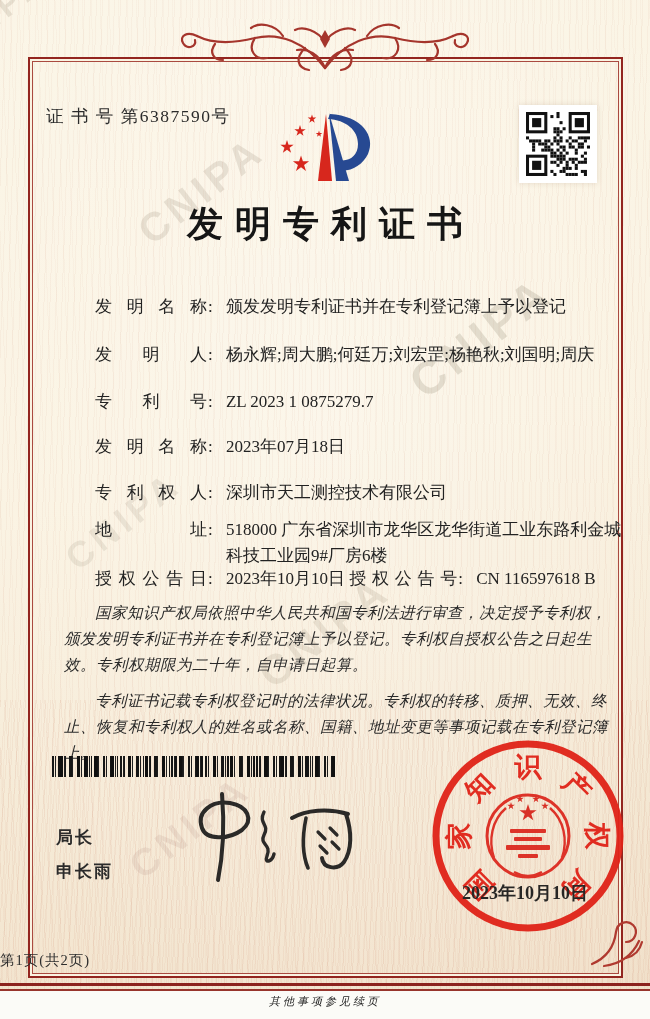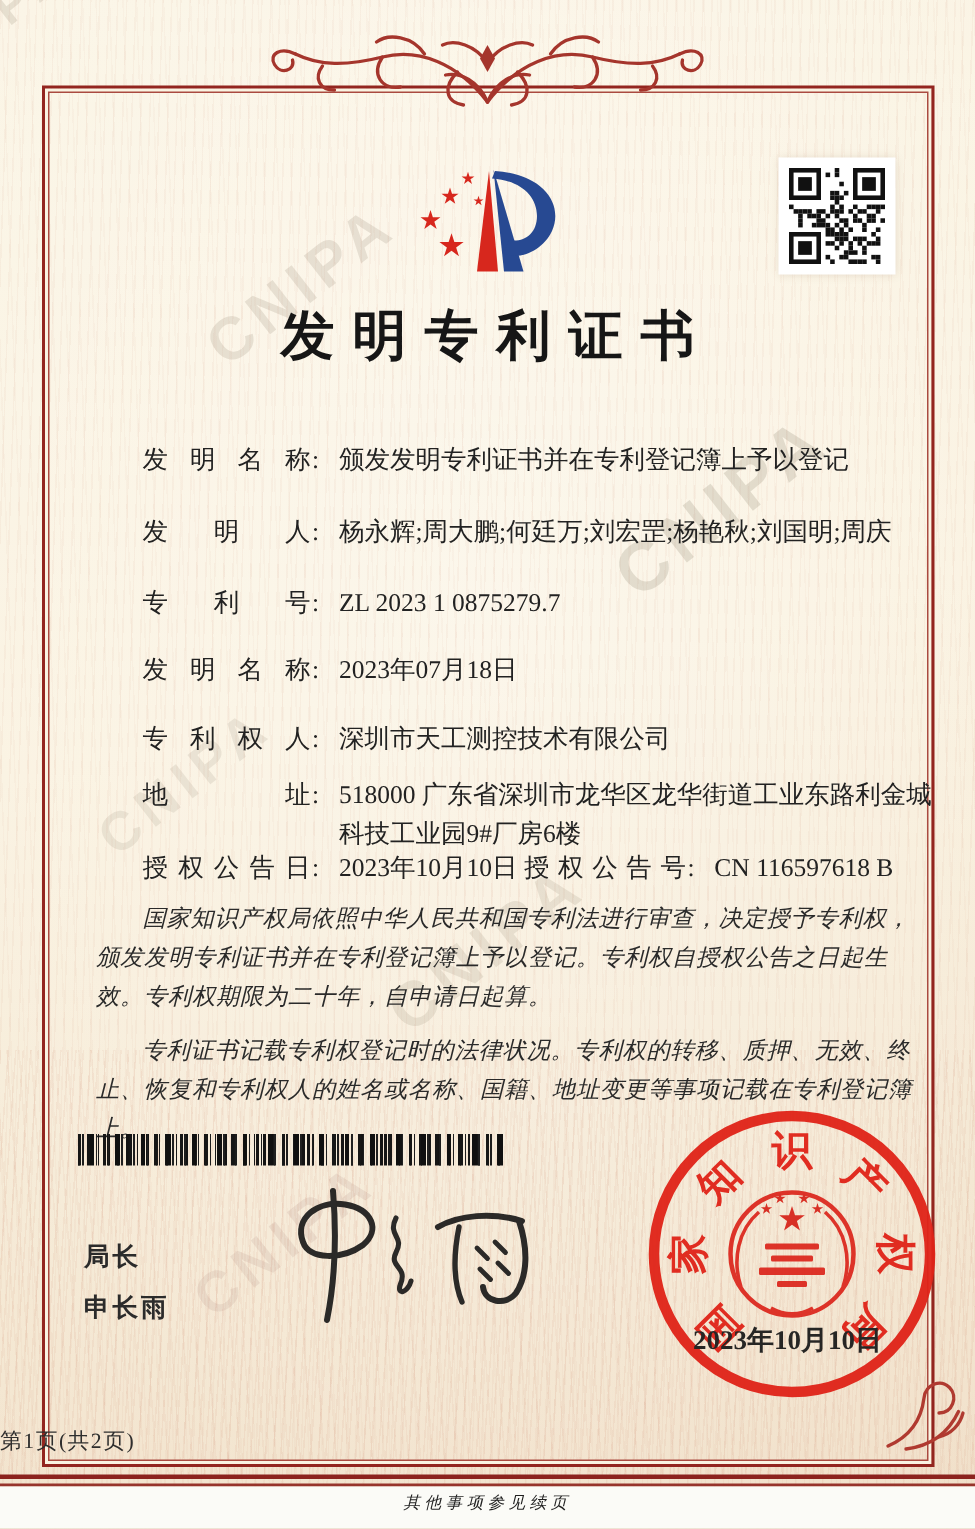--- a/index.html
+++ b/index.html
@@ -93,20 +93,21 @@
   </svg>
 
   <svg class="ornament" style="left:586px;top:912px;" width="64" height="58" viewBox="0 0 64 58">
     <g stroke="#b03a30" fill="none" stroke-width="2.2" stroke-linecap="round">
       <path d="M6,52 C20,46 28,36 30,20 C31,11 41,7 47,13 C53,19 49,30 40,30"></path>
       <path d="M18,54 C34,52 46,44 53,29"></path>
       <path d="M40,46 C48,44 54,38 56,30"></path>
     </g>
   </svg>
 
+  <div class="cert-no">证 书 号 第6387590号</div>
 
   <svg class="logo" viewBox="0 0 104 88">
     <defs>
       <path id="st" d="M0,-1 L0.2245,-0.309 L0.951,-0.309 L0.3633,0.118 L0.5878,0.809 L0,0.382 L-0.5878,0.809 L-0.3633,0.118 L-0.951,-0.309 L-0.2245,-0.309 Z" fill="#d7271d"></path>
     </defs>
     <polygon points="50,4 42,71 56,71" fill="#d7271d"></polygon>
     <polygon points="53,3 60,71 73,71" fill="#274992"></polygon>
     <path d="M54,4 C86,6 100,26 92,44 C86,57 70,64 60,59 L63,50 C73,52 82,46 82,34 C82,20 70,10 52,9 Z" fill="#274992"></path>
     <use href="#st" transform="translate(36,9) scale(4.5)"></use>
     <use href="#st" transform="translate(24,21) scale(6)"></use>

